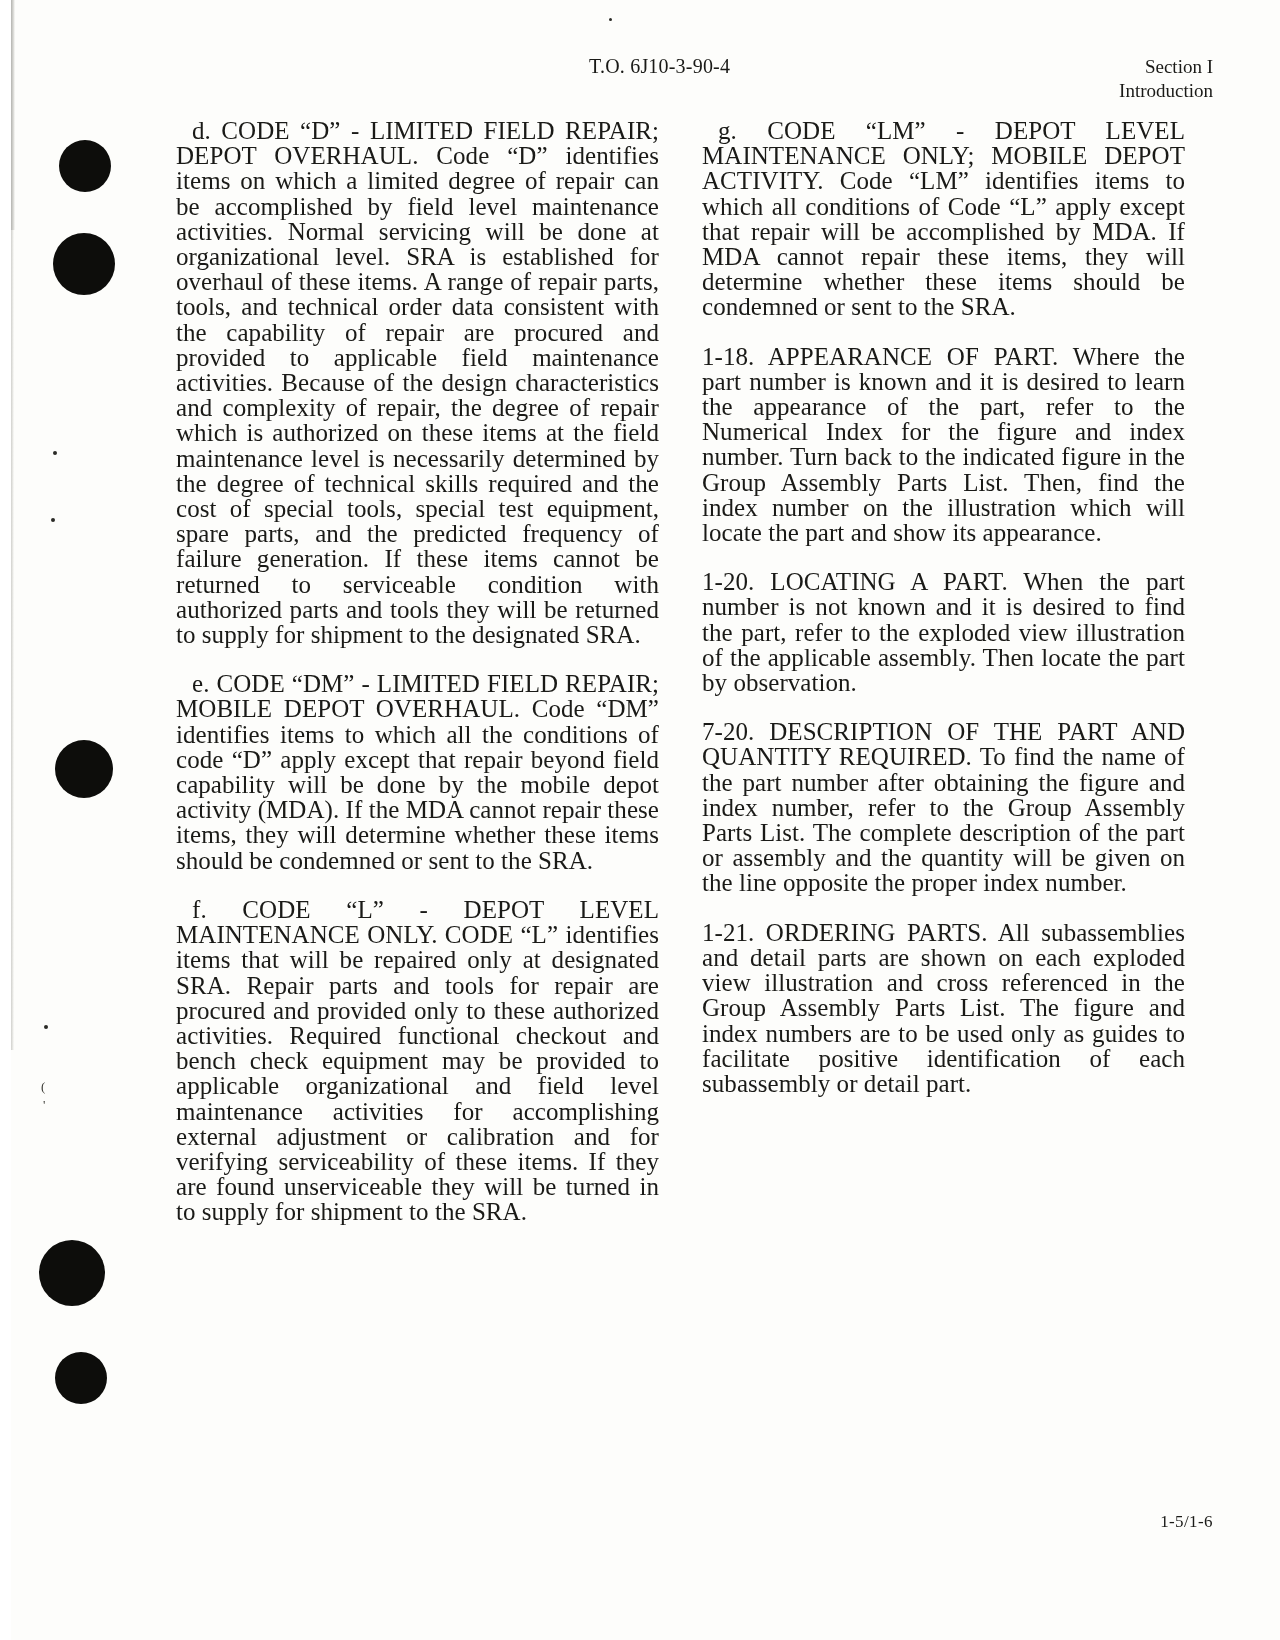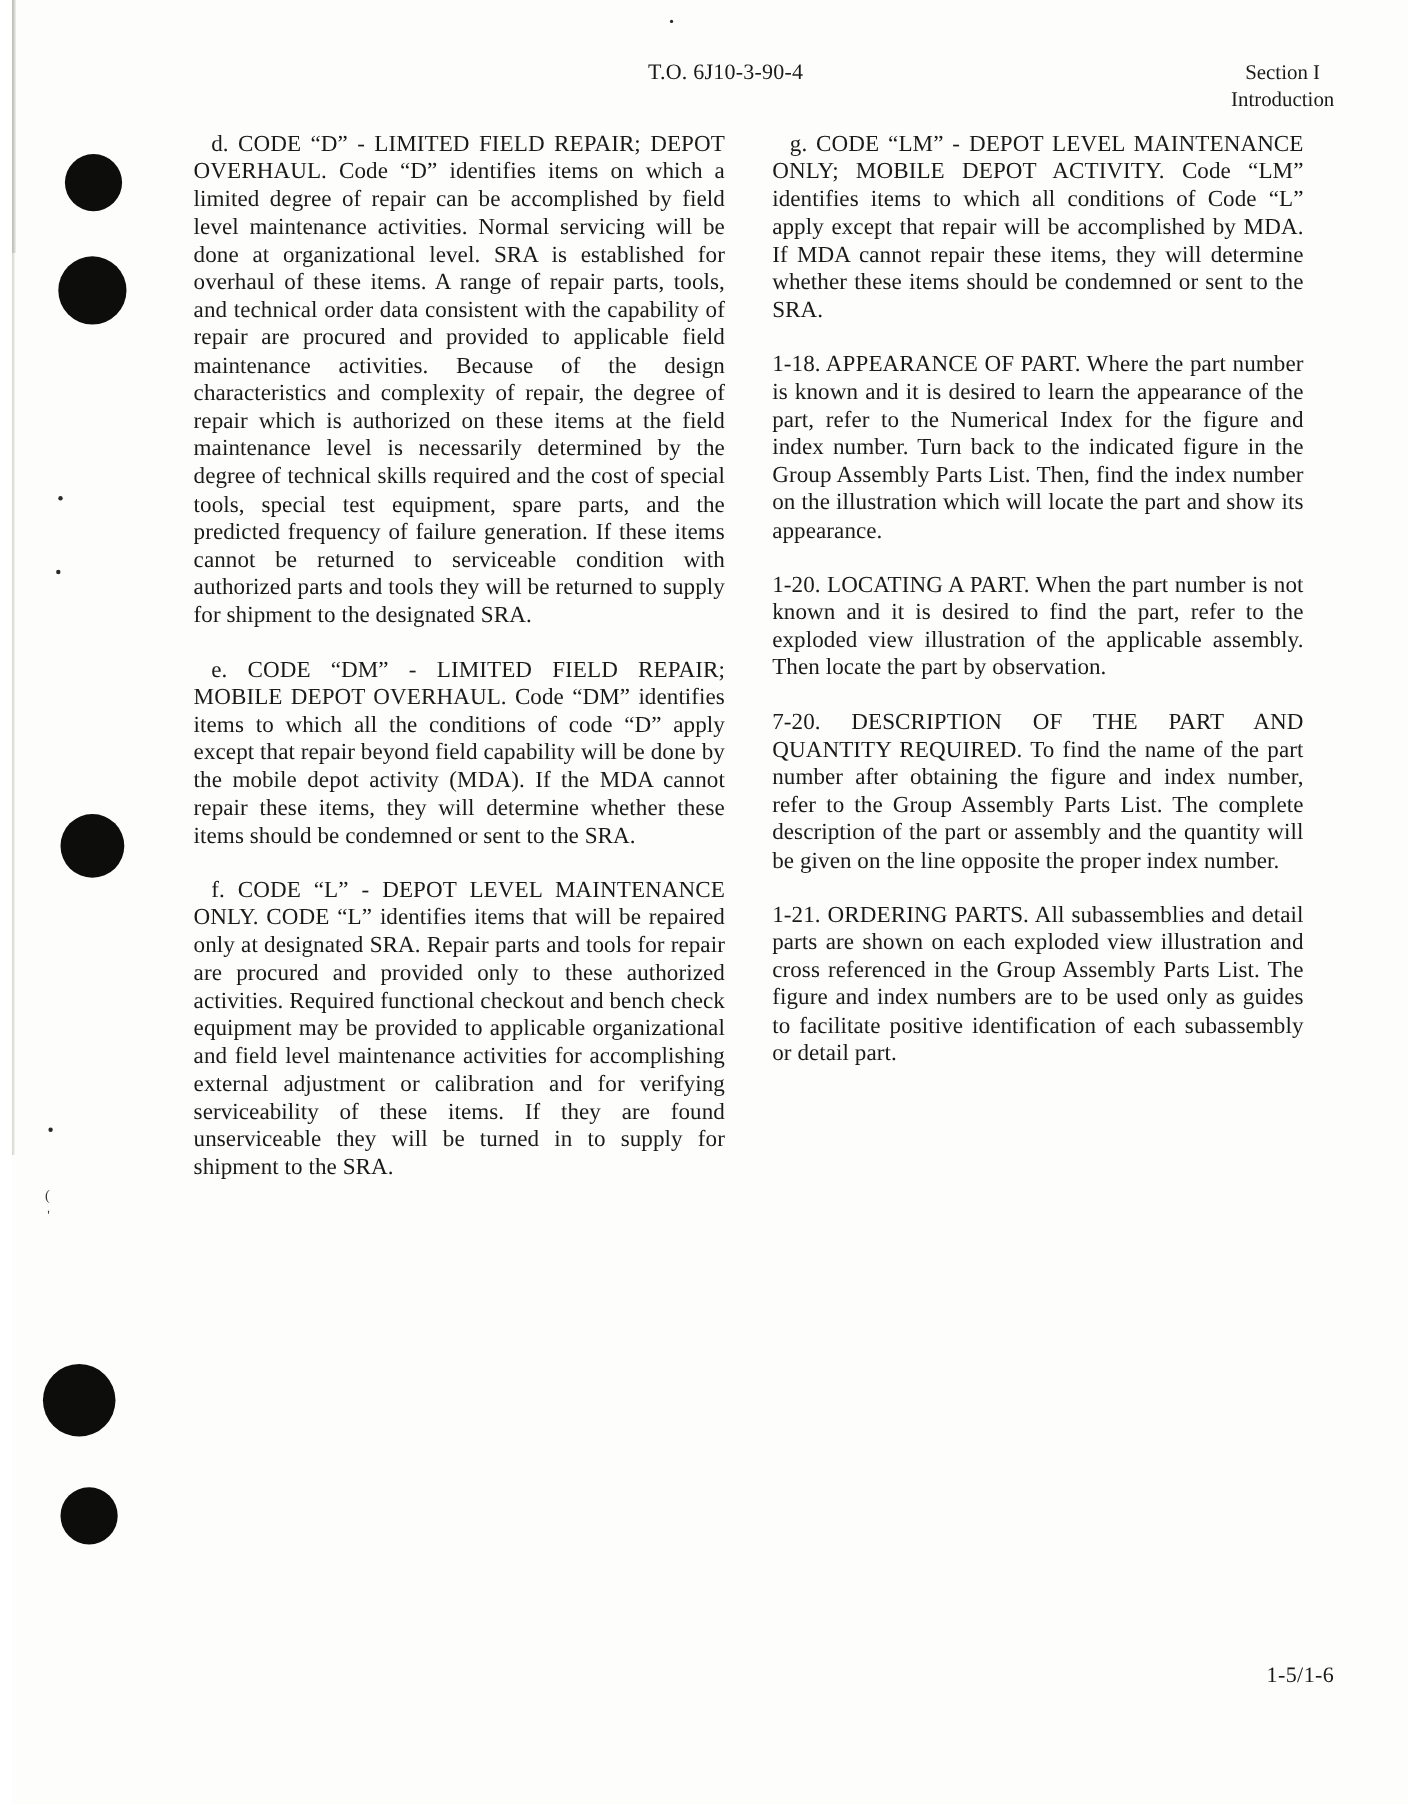--- a/index.html
+++ b/index.html
@@ -56,21 +56,21 @@
     left: 578px;
     top: 0;
     font-size: 20px;
     letter-spacing: .2px;
     white-space: nowrap;
   }
   .header-section {
     position: absolute;
     right: 78px;
     top: 0;
-    text-align: center;
+    text-align: right;
     font-size: 19px;
     line-height: 24px;
     white-space: nowrap;
   }
   .header-section .sec-line1 { display: block; }
   .header-section .sec-line2 { display: block; }
 
   
   .columns {
     position: absolute;
@@ -78,21 +78,21 @@
     top: 118px;
     width: 1010px;
     display: flex;
     gap: 43px;
   }
   .col {
     width: 483px;
   }
   p.para {
     margin: 0 0 24px 0;
-    font-size: 21px;
+    font-size: 25px;
     line-height: 25.2px;
     text-align: justify;
     text-justify: inter-word;
     hyphens: none;
     letter-spacing: .05px;
   }
   p.para.indent {
     text-indent: 16px;
   }
   p.heading-only {
@@ -115,21 +115,21 @@
     color: #3a3a34;
     font-size: 13px;
     line-height: 1;
   }
 
   
   .footer-page {
     position: absolute;
     right: 78px;
     top: 1512px;
-    font-size: 20px;
+    font-size: 17px;
     letter-spacing: .4px;
     white-space: nowrap;
   }
 </style>
 </head>
 <body>
 
 <div class="page">
 
   <div class="scan-edge-left"></div>

